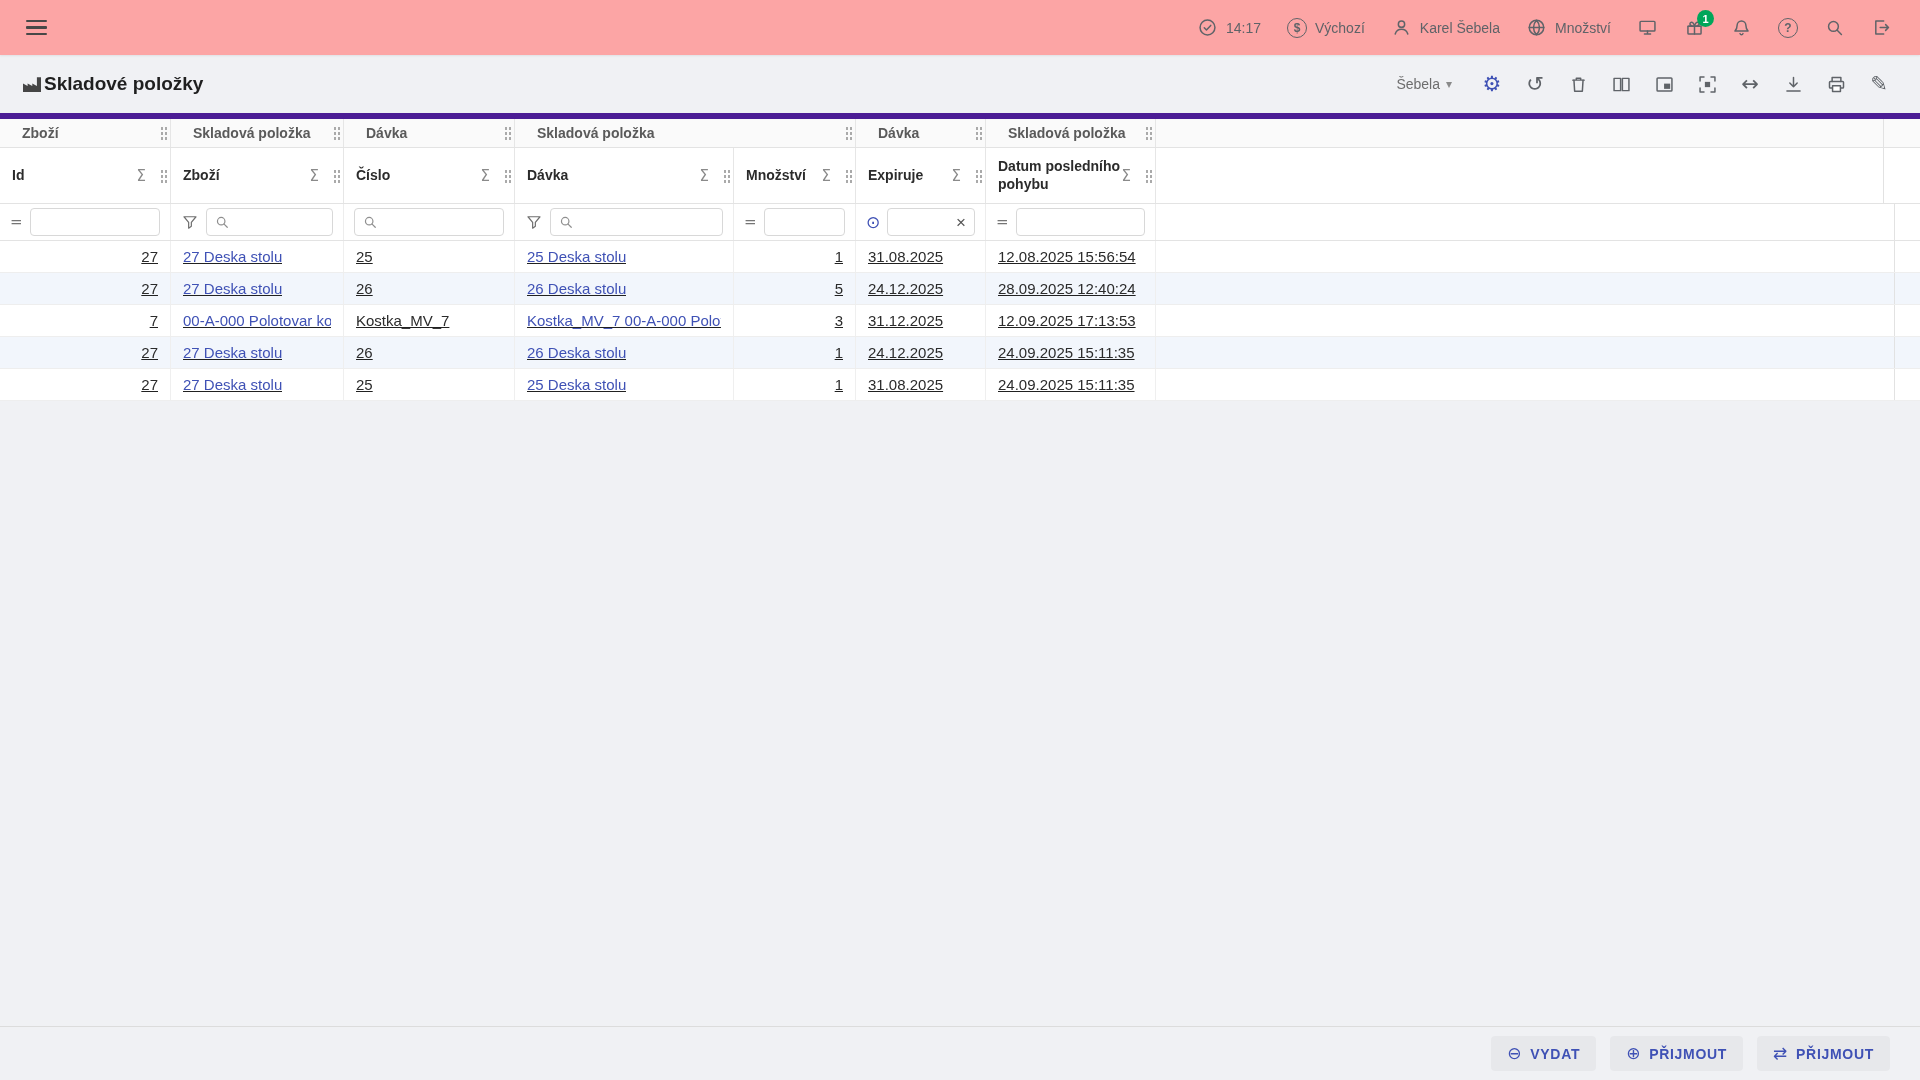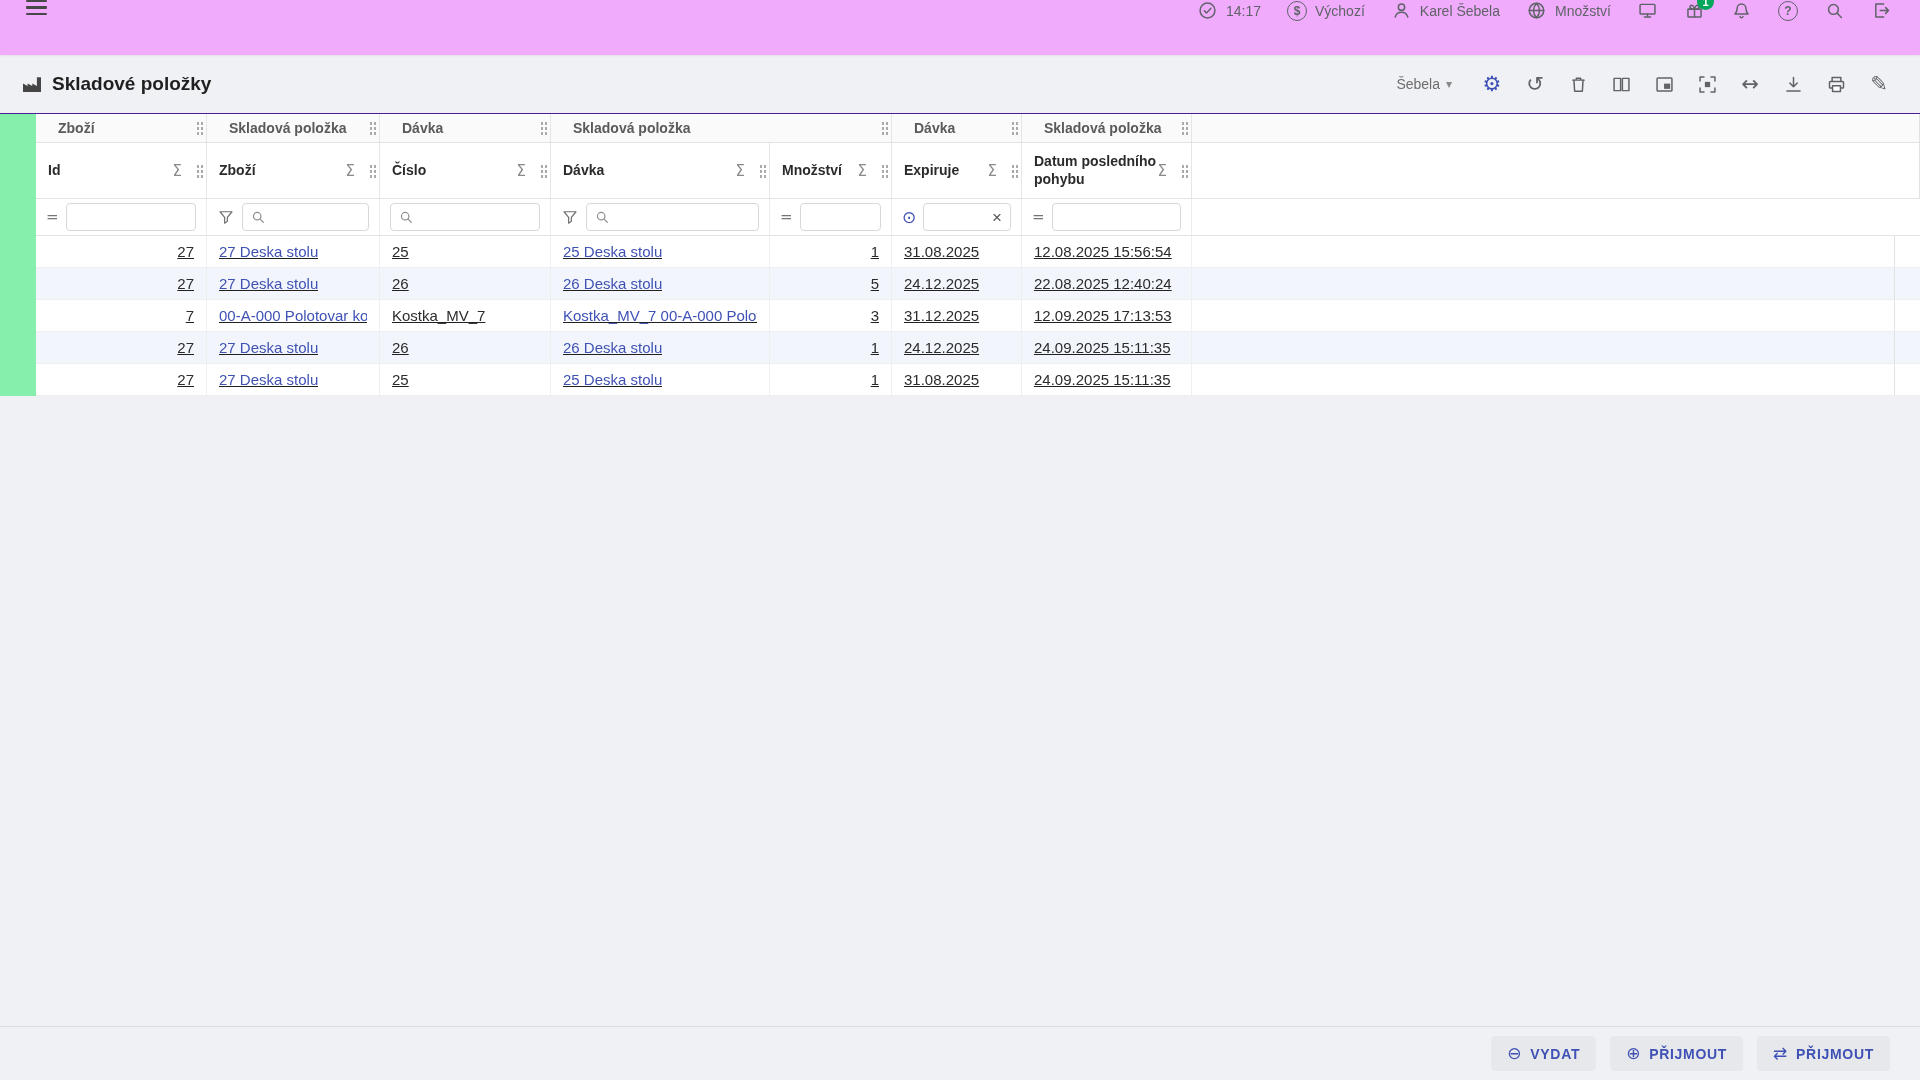--- a/index.html
+++ b/index.html
@@ -6,22 +6,22 @@
   html,body { width:1920px; height:1080px; overflow:hidden; }
   body {
     font-family: "Liberation Sans", sans-serif;
     background:#f0f1f4;
     color:#212121;
     position:relative;
   }
 
   
   .topbar {
-    height:55px; background:#f0abfc;
-    display:flex; align-items:flex-start; justify-content:space-between;
+    height:55px; background:#fca5a5;
+    display:flex; align-items:center; justify-content:space-between;
     padding:0 28px 0 26px;
     box-shadow:0 1px 2px rgba(0,0,0,.07);
     position:relative; z-index:5;
   }
   .hamb { width:21px; height:15px; display:flex; flex-direction:column; justify-content:space-between; cursor:pointer; }
   .hamb i { display:block; height:2.4px; background:#474747; border-radius:1px; }
   .tb-right { display:flex; align-items:center; gap:26px; }
   .tb-item { display:flex; align-items:center; gap:8px; color:#5f6368; font-size:14px; }
   .tb-item .lbl { color:#5f6368; }
   .svgic { width:21px; height:21px; display:block; }
@@ -39,31 +39,31 @@
     min-width:17px; height:17px; border-radius:9px;
     background:#00a65a; color:#fff; font-size:11px; font-weight:bold;
     display:flex; align-items:center; justify-content:center; padding:0 4px;
   }
 
   
   .titlebar {
     height:58px; display:flex; align-items:center; justify-content:space-between;
     padding:0 28px 0 20px;
   }
-  .title-left { display:flex; align-items:center; gap:8px; }
+  .title-left { display:flex; align-items:center; gap:0; }
   .page-title { font-size:19px; font-weight:bold; color:#1f1f1f; }
   .title-toolbar { display:flex; align-items:center; gap:17px; }
   .view-sel { display:flex; align-items:center; gap:6px; color:#6d6d6d; font-size:14px; margin-right:10px; cursor:pointer; }
   .caret { font-size:12px; color:#8a8a8a; }
   .tool-btn { width:26px; height:26px; display:flex; align-items:center; justify-content:center; background:none; border:none; cursor:pointer; }
   .glyph { font-size:21px; color:#5f6368; line-height:1; font-family:"DejaVu Sans", sans-serif; }
   .glyph.accent { color:#3f51b5; }
 
   
-  .grid { width:1920px; border-top:1px solid #4c1d95; background:#86efac;padding-left:36px; }
+  .grid { width:1920px; border-top:6px solid #4c1d95; background:#ef4444; }
   .trow { display:flex; width:1920px; }
   .w-id{width:171px}.w-zbozi{width:173px}.w-cislo{width:171px}.w-davka{width:219px}
   .w-mnoz{width:122px}.w-exp{width:130px}.w-datum{width:170px}
   .w-fill{flex:1}.w-sliver{width:26px}
   .gw1{width:171px}.gw2{width:173px}.gw3{width:171px}.gw4{width:341px}.gw5{width:130px}.gw6{width:170px}
 
   .group-row { height:29px; background:#fafafa; border-bottom:1px solid #e3e3e3; }
   .gcell {
     position:relative; display:flex; align-items:center;
     padding-left:22px; padding-right:14px;
@@ -435,21 +435,21 @@
     <div class="cell w-id num">27</div>
     <div class="cell w-zbozi">
         <a class="link">27 Deska stolu</a>
       </div>
     <div class="cell w-cislo">26</div>
     <div class="cell w-davka">
         <a class="link">26 Deska stolu</a>
       </div>
     <div class="cell w-mnoz num">5</div>
     <div class="cell w-exp">24.12.2025</div>
-    <div class="cell w-datum">22.08.2025 12:40:24</div>
+    <div class="cell w-datum">28.09.2025 12:40:24</div>
     <div class="cell w-fill" style="border-right:none"></div>
     <div class="cell w-sliver sliver"></div>
   </div>
 
   <div class="row">
     <div class="cell w-id num">7</div>
     <div class="cell w-zbozi">
         <a class="link">00-A-000 Polotovar kos…</a>
       </div>
     <div class="cell w-cislo">Kostka_MV_7</div>

